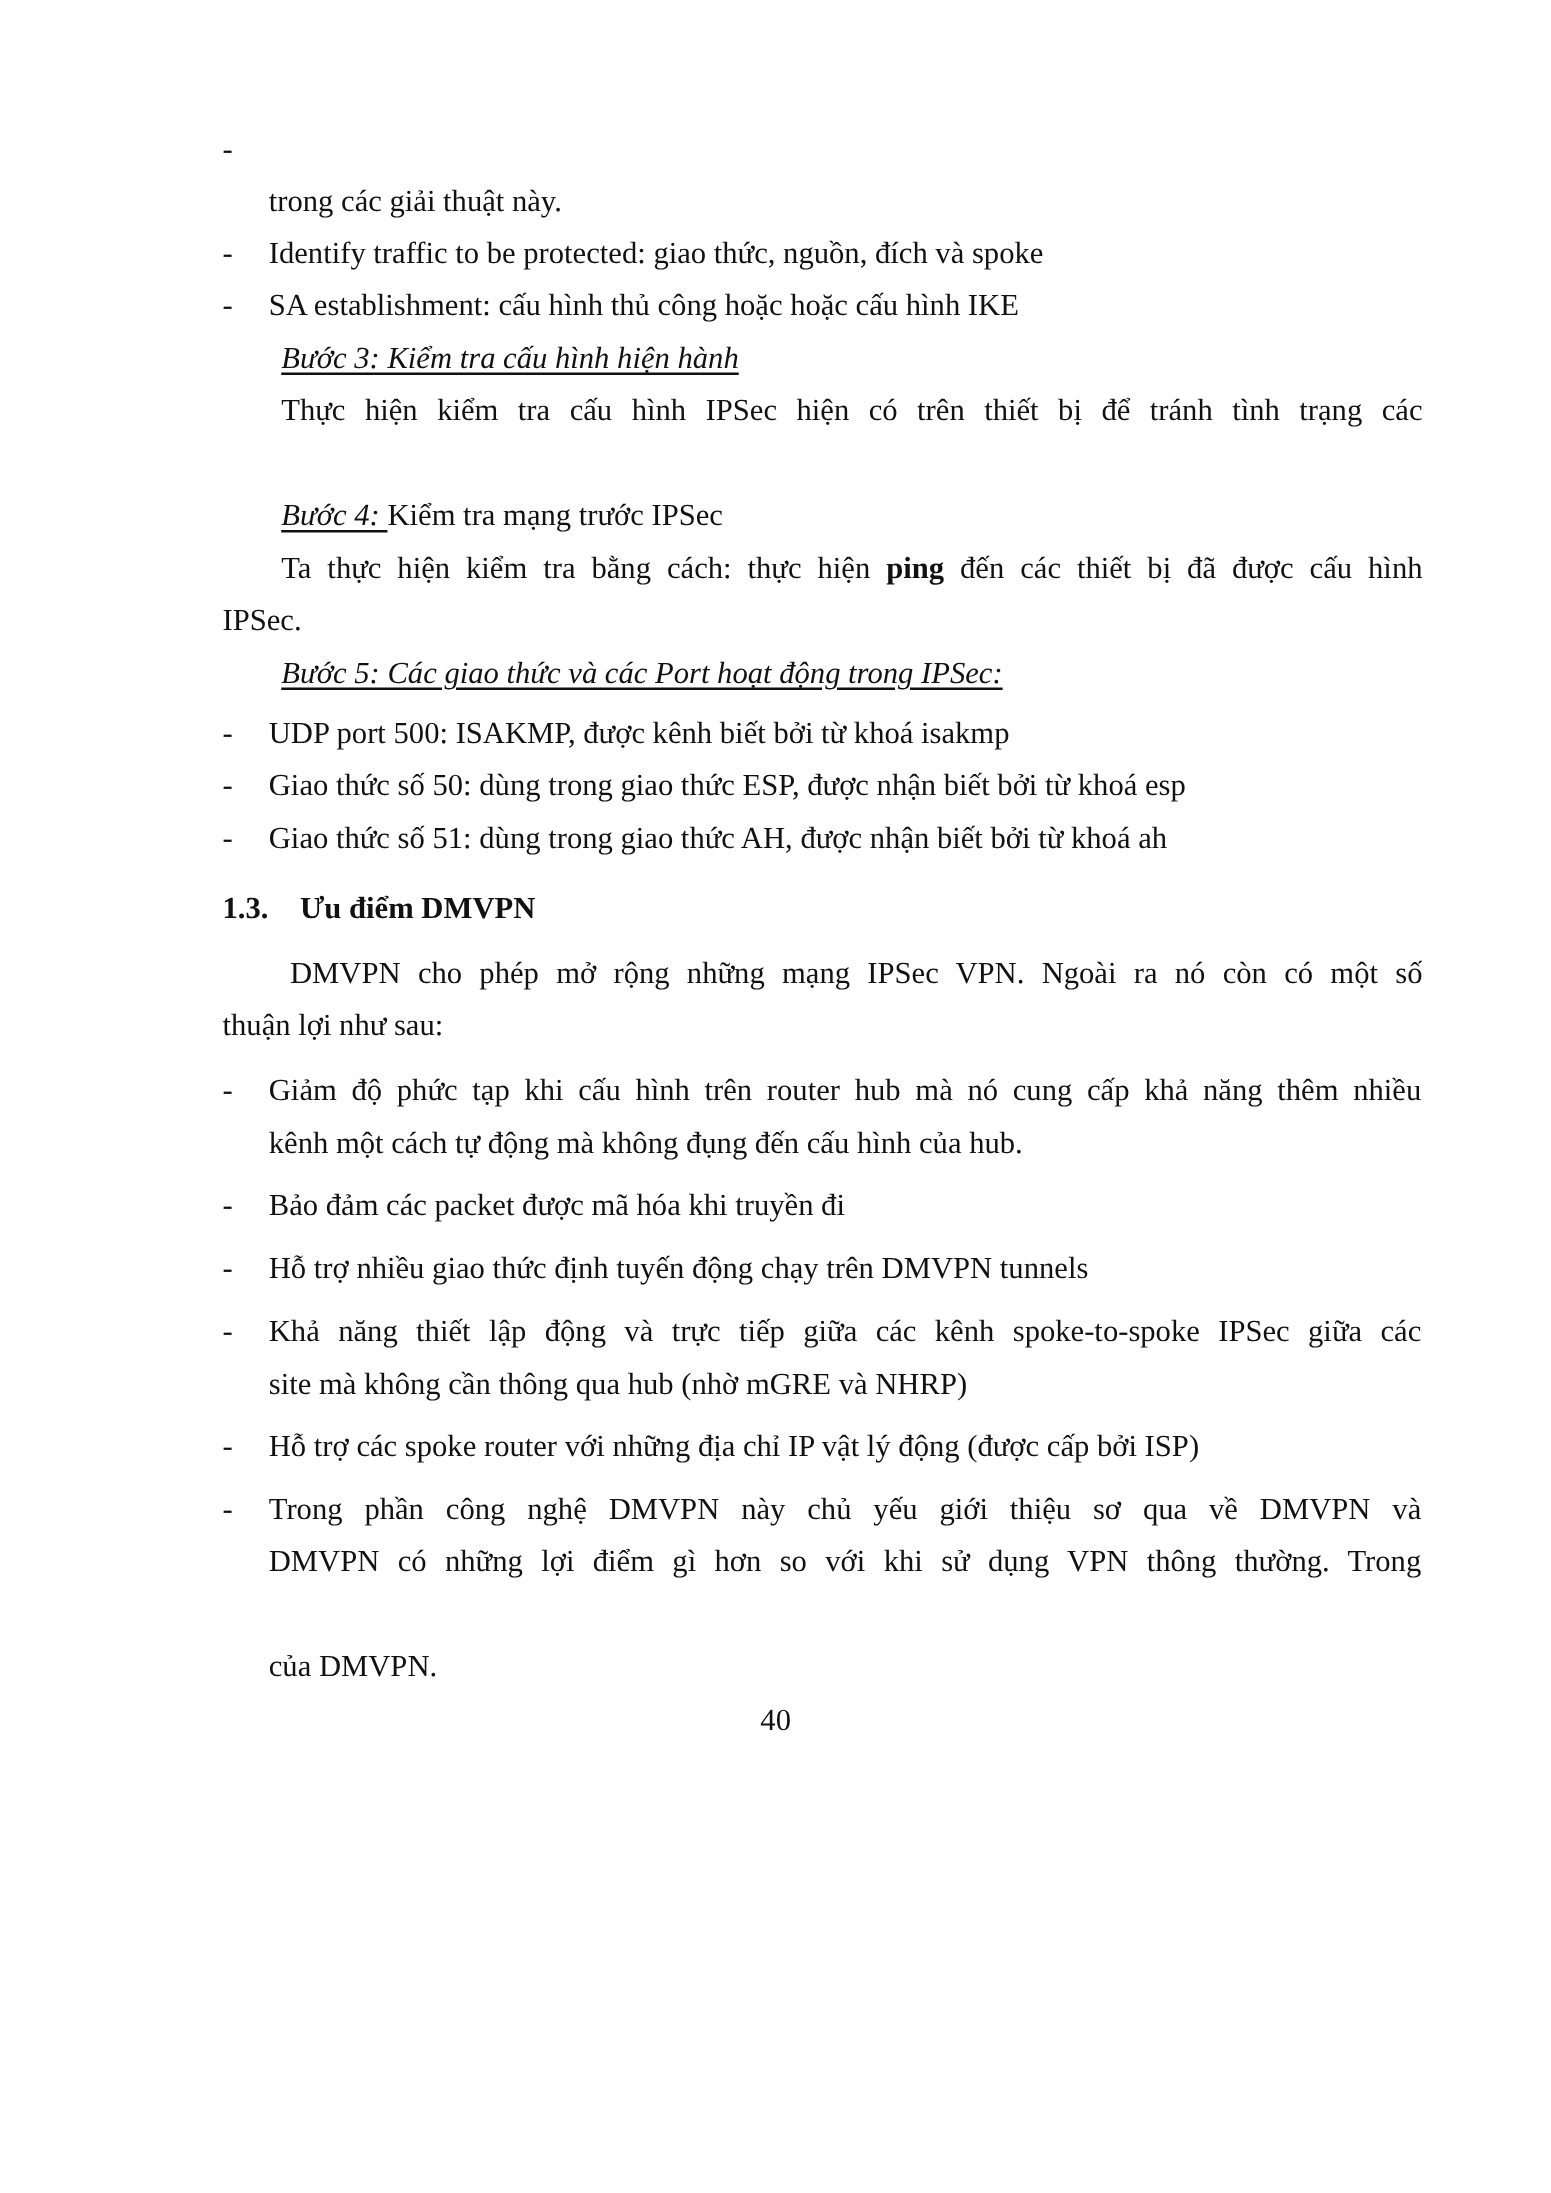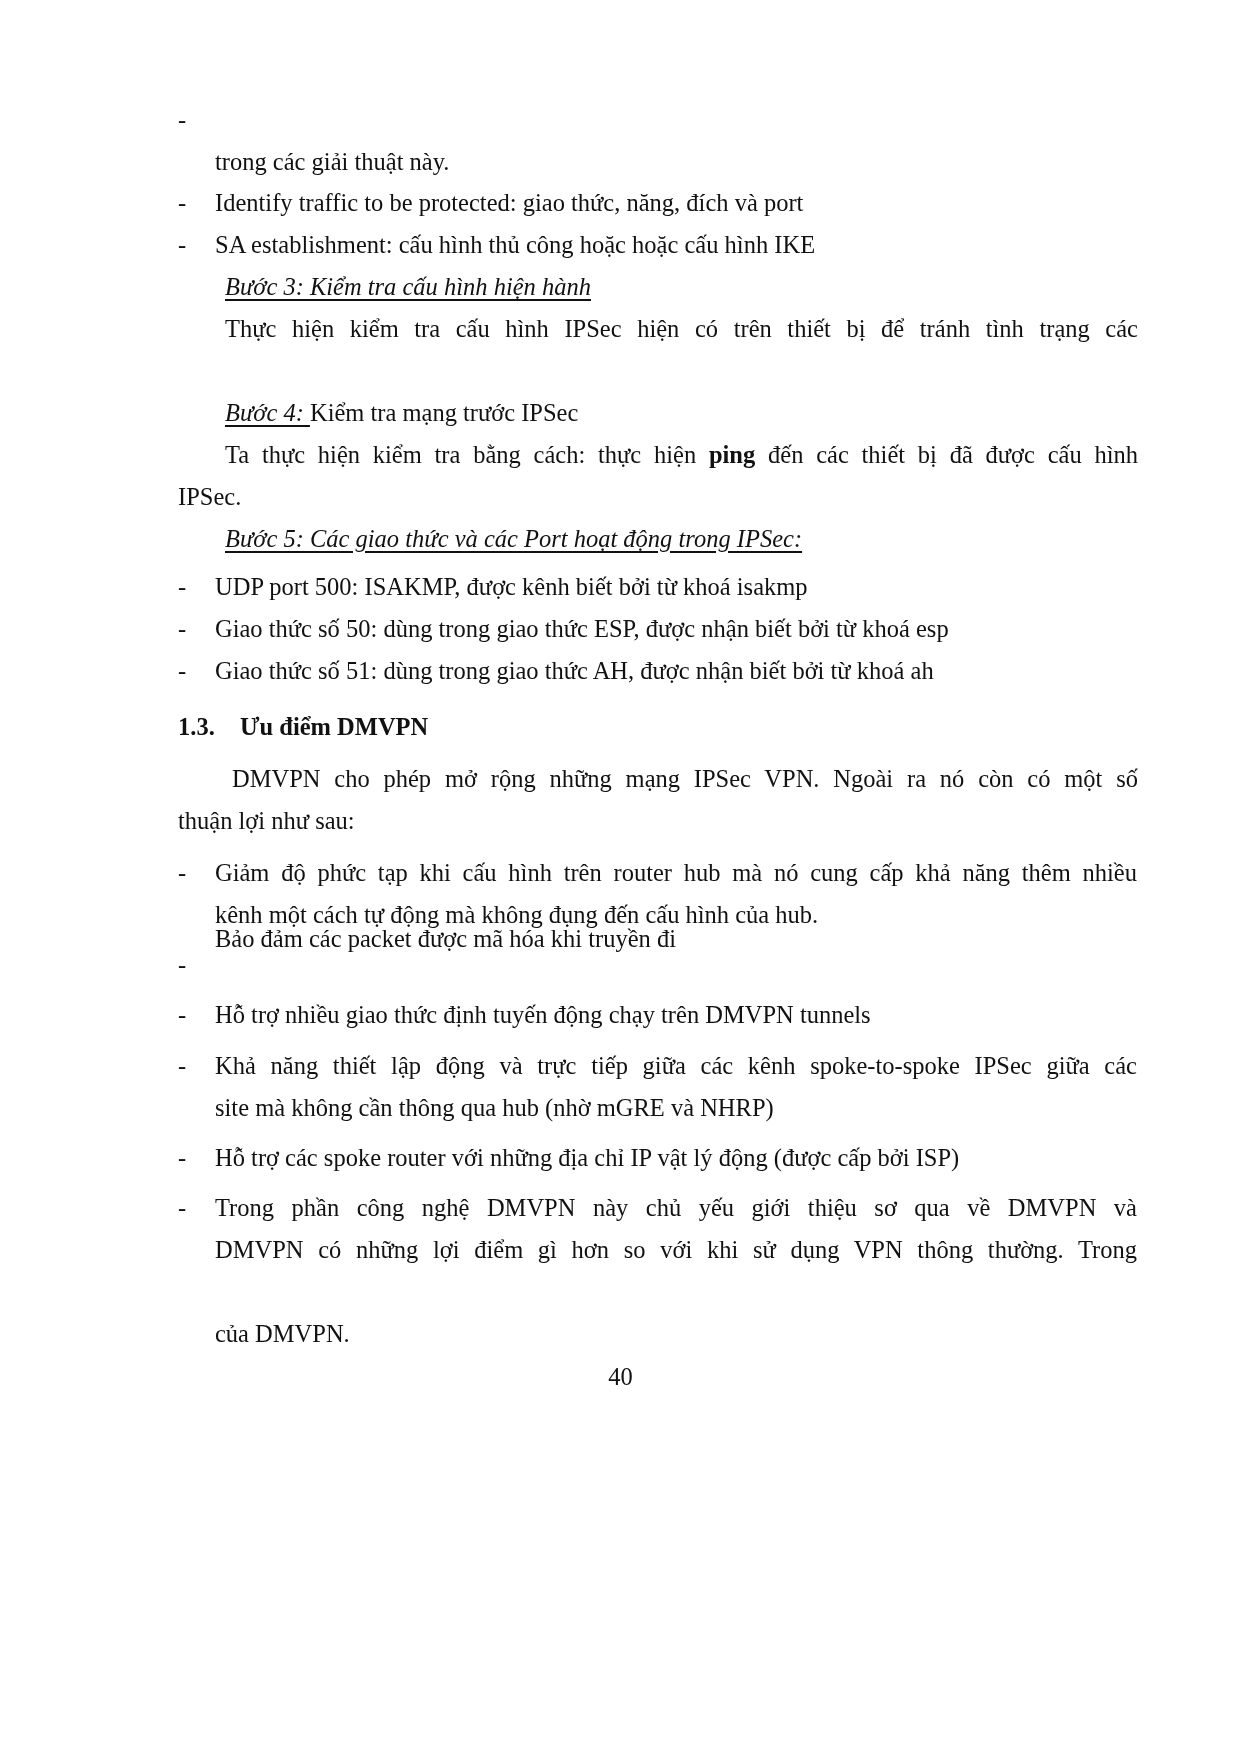--- a/index.html
+++ b/index.html
@@ -20,21 +20,21 @@
 </style>
 </head>
 <body>
 
 <div class="page">
 
   <span class="line dash" style="top:105px">-</span>
   <span class="line bi" style="top:147px">trong các giải thuật này.</span>
 
   <span class="line dash" style="top:188px">-</span>
-  <span class="line bi" style="top:188px">Identify traffic to be protected: giao thức, năng, đích và port</span>
+  <span class="line bi" style="top:188px">Identify traffic to be protected: giao thức, nguồn, đích và spoke</span>
 
   <span class="line dash" style="top:230px">-</span>
   <span class="line bi" style="top:230px">SA establishment: cấu hình thủ công hoặc hoặc cấu hình IKE</span>
 
   <span class="line ind u" style="top:272px">Bước 3: Kiểm tra cấu hình hiện hành</span>
   <span class="line ind just" style="top:314px; width:913px;">Thực hiện kiểm tra cấu hình IPSec hiện có trên thiết bị để tránh tình trạng các</span>
 
   <span class="line ind" style="top:398px"><span class="u">Bước 4: </span><span>Kiểm tra mạng trước IPSec</span></span>
   <span class="line ind just" style="top:440px; width:913px;"><span>Ta thực hiện kiểm tra bằng cách: thực hiện </span><b>ping</b><span> đến các thiết bị đã được cấu hình</span></span>
   <span class="line full" style="top:482px">IPSec.</span>
@@ -52,21 +52,21 @@
   <span class="line heading" style="top:712px; left:240px;">Ưu điểm DMVPN</span>
 
   <span class="line just" style="top:764px; left:232px; width:906px;">DMVPN cho phép mở rộng những mạng IPSec VPN. Ngoài ra nó còn có một số</span>
   <span class="line full" style="top:806px">thuận lợi như sau:</span>
 
   <span class="line dash" style="top:858px">-</span>
   <span class="line bi just-b" style="top:858px">Giảm độ phức tạp khi cấu hình trên router hub mà nó cung cấp khả năng thêm nhiều</span>
   <span class="line bi" style="top:900px">kênh một cách tự động mà không đụng đến cấu hình của hub.</span>
 
   <span class="line dash" style="top:950px">-</span>
-  <span class="line bi" style="top:924px">Bảo đảm các packet được mã hóa khi truyền đi</span>
+  <span class="line bi" style="top:950px">Bảo đảm các packet được mã hóa khi truyền đi</span>
 
   <span class="line dash" style="top:1000px">-</span>
   <span class="line bi" style="top:1000px">Hỗ trợ nhiều giao thức định tuyến động chạy trên DMVPN tunnels</span>
 
   <span class="line dash" style="top:1051px">-</span>
   <span class="line bi just-b" style="top:1051px">Khả năng thiết lập động và trực tiếp giữa các kênh spoke-to-spoke IPSec giữa các</span>
   <span class="line bi" style="top:1093px">site mà không cần thông qua hub (nhờ mGRE và NHRP)</span>
 
   <span class="line dash" style="top:1143px">-</span>
   <span class="line bi" style="top:1143px">Hỗ trợ các spoke router với những địa chỉ IP vật lý động (được cấp bởi ISP)</span>

